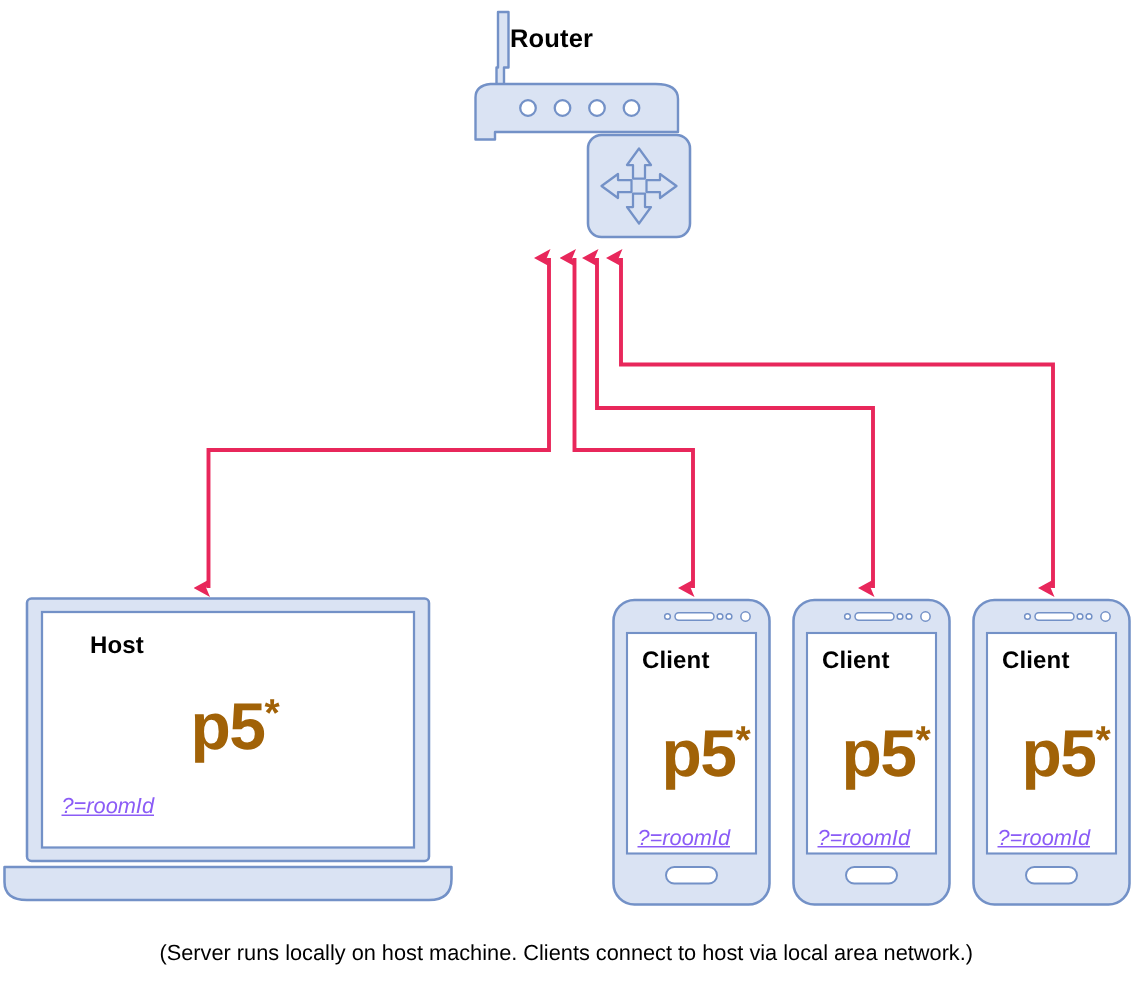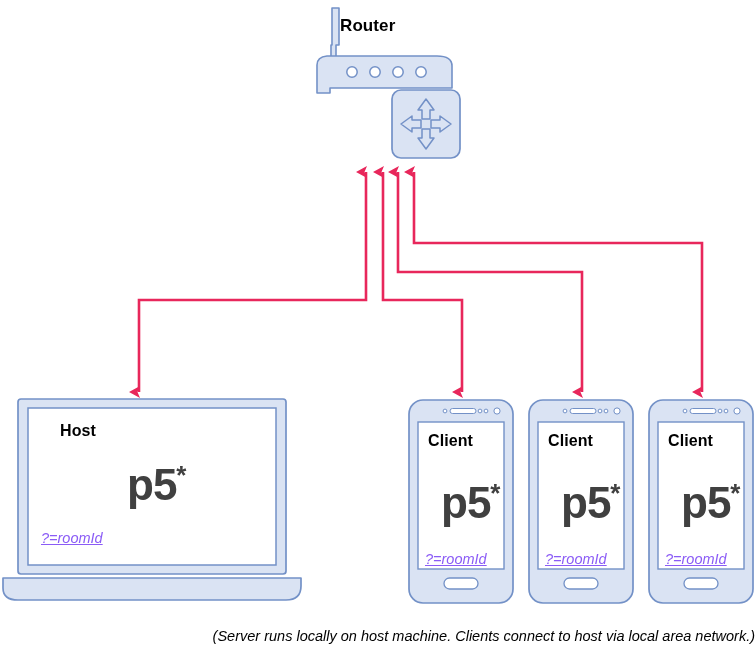--- a/index.html
+++ b/index.html
@@ -31,21 +31,21 @@
     letter-spacing: 0.1px;
   }
   .device-title {
     font-size: 16px;
     font-weight: bold;
     letter-spacing: 0.1px;
   }
   .p5-mark {
     font-size: 44px;
     font-weight: bold;
-    color: #404040;
+    color: #a16207;
     letter-spacing: -1px;
     line-height: 1;
     text-align: center;
   }
   .p5-mark .star {
     font-size: 26px;
     vertical-align: super;
     font-weight: bold;
     letter-spacing: 0;
   }
@@ -53,23 +53,22 @@
     font-size: 14.5px;
     font-style: italic;
     color: #8b5cf6;
     text-decoration: underline;
   }
   .caption {
     position: absolute;
     left: 0;
     top: 628px;
     width: 755px;
-    text-align: right;
+    text-align: center;
     font-size: 14.5px;
-    font-style: italic;
     color: #000000;
   }
 </style>
 </head>
 <body>
 
 <div id="stage">
 
   <svg id="art" width="755" height="655" viewBox="0 0 755 655" xmlns="http://www.w3.org/2000/svg">
 

